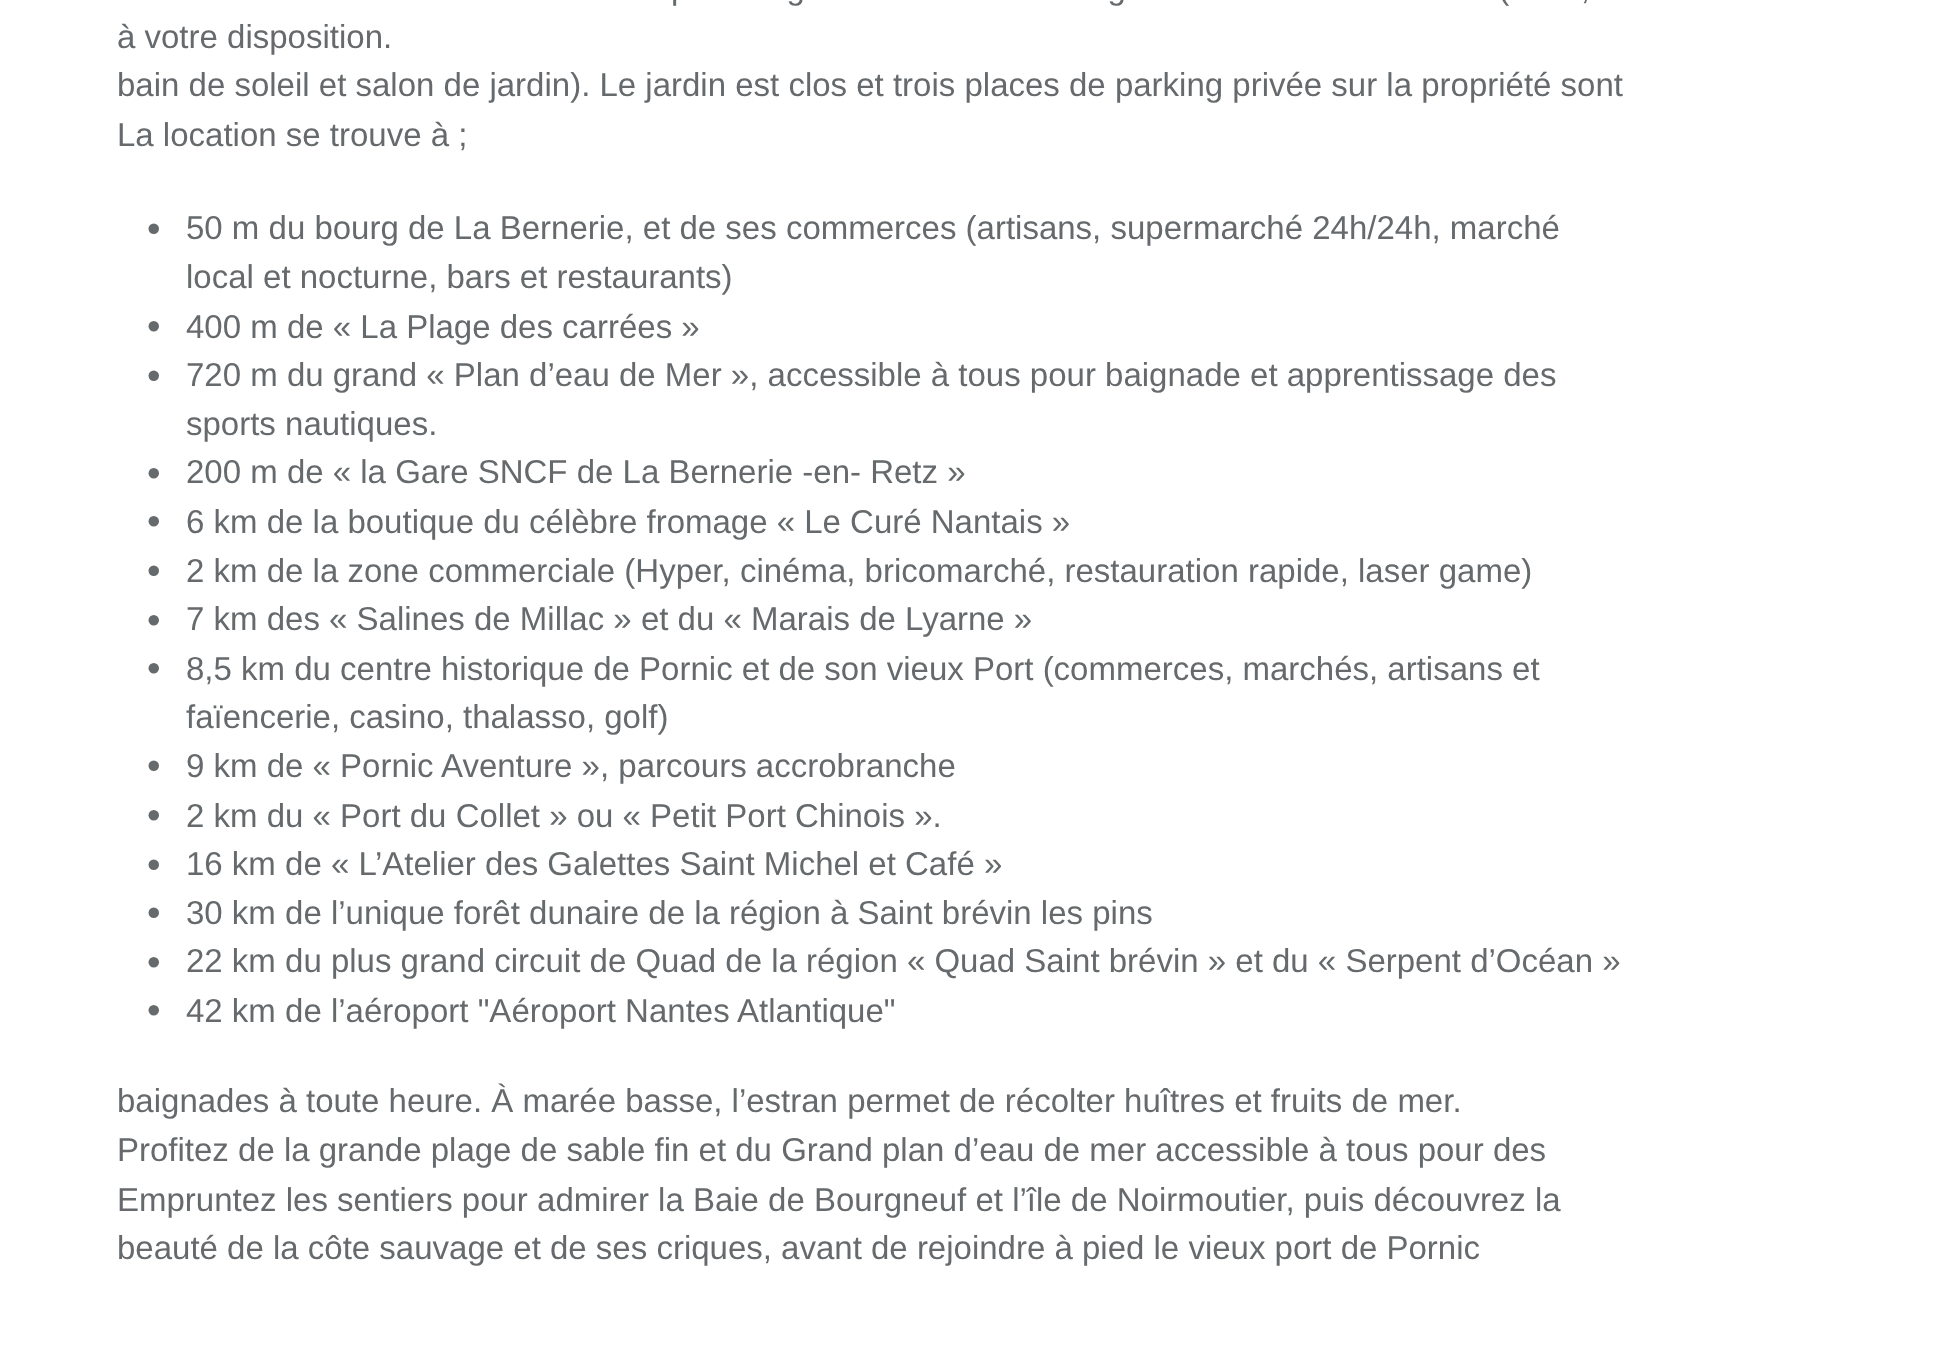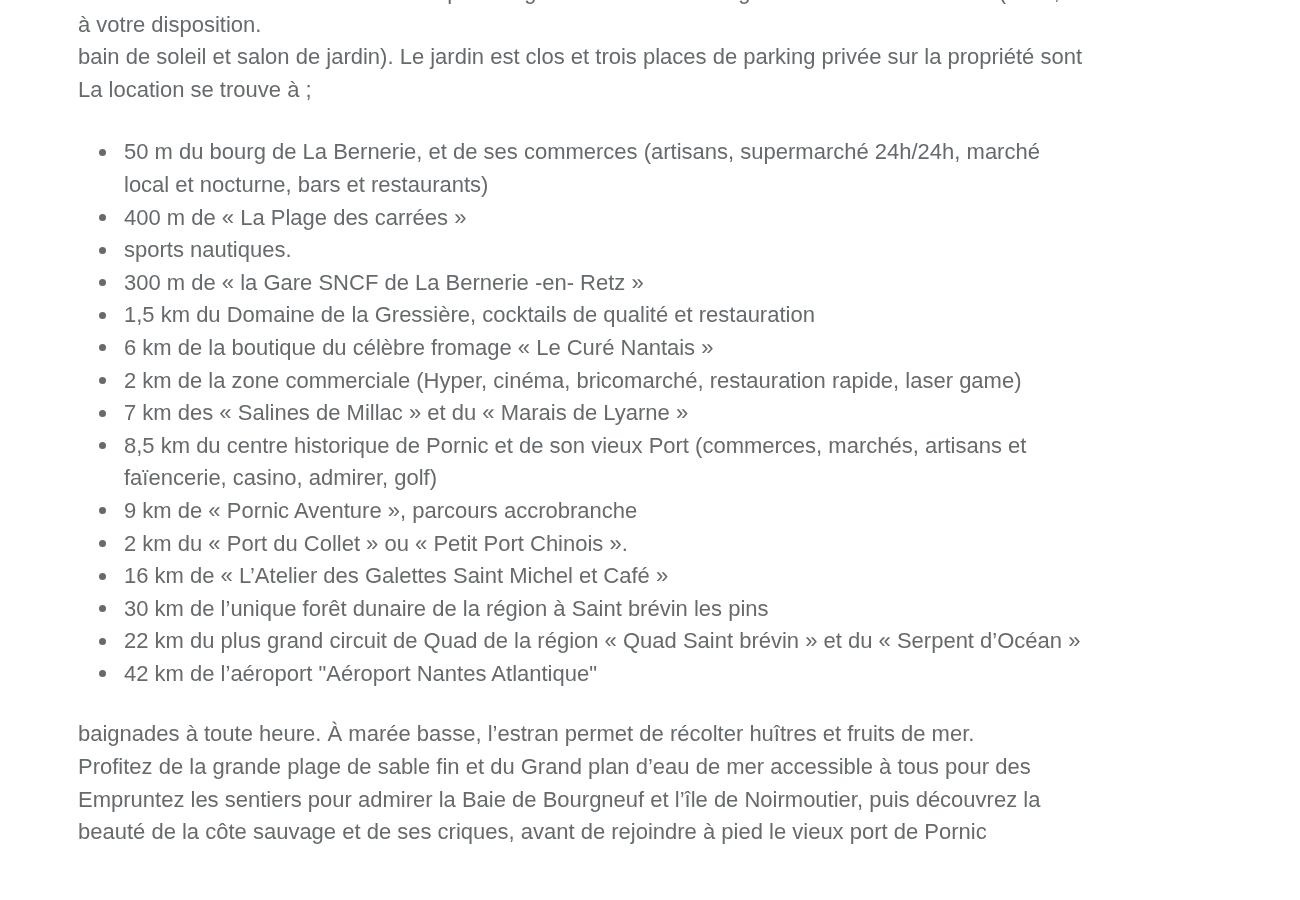--- a/index.html
+++ b/index.html
@@ -67,40 +67,38 @@
 
   <ul class="distances">
       <li>
         <div class="line">50 m du bourg de La Bernerie, et de ses commerces (artisans, supermarché 24h/24h, marché</div>
         <div class="line">local et nocturne, bars et restaurants)</div>
       </li>
       <li>
         <div class="line">400 m de « La Plage des carrées »</div>
       </li>
       <li>
+        <div class="line">720 m du grand « Plan d’eau de Mer », accessible à tous pour baignade et apprentissage des</div>
         <div class="line">sports nautiques.</div>
       </li>
       <li>
-        <div class="line">300 m de « la Gare SNCF de La Bernerie -en- Retz »</div>
-      </li>
-      <li>
-        <div class="line">1,5 km du Domaine de la Gressière, cocktails de qualité et restauration</div>
+        <div class="line">200 m de « la Gare SNCF de La Bernerie -en- Retz »</div>
       </li>
       <li>
         <div class="line">6 km de la boutique du célèbre fromage « Le Curé Nantais »</div>
       </li>
       <li>
         <div class="line">2 km de la zone commerciale (Hyper, cinéma, bricomarché, restauration rapide, laser game)</div>
       </li>
       <li>
         <div class="line">7 km des « Salines de Millac » et du « Marais de Lyarne »</div>
       </li>
       <li>
         <div class="line">8,5 km du centre historique de Pornic et de son vieux Port (commerces, marchés, artisans et</div>
-        <div class="line">faïencerie, casino, admirer, golf)</div>
+        <div class="line">faïencerie, casino, thalasso, golf)</div>
       </li>
       <li>
         <div class="line">9 km de « Pornic Aventure », parcours accrobranche</div>
       </li>
       <li>
         <div class="line">2 km du « Port du Collet » ou « Petit Port Chinois ».</div>
       </li>
       <li>
         <div class="line">16 km de « L’Atelier des Galettes Saint Michel et Café »</div>
       </li>

